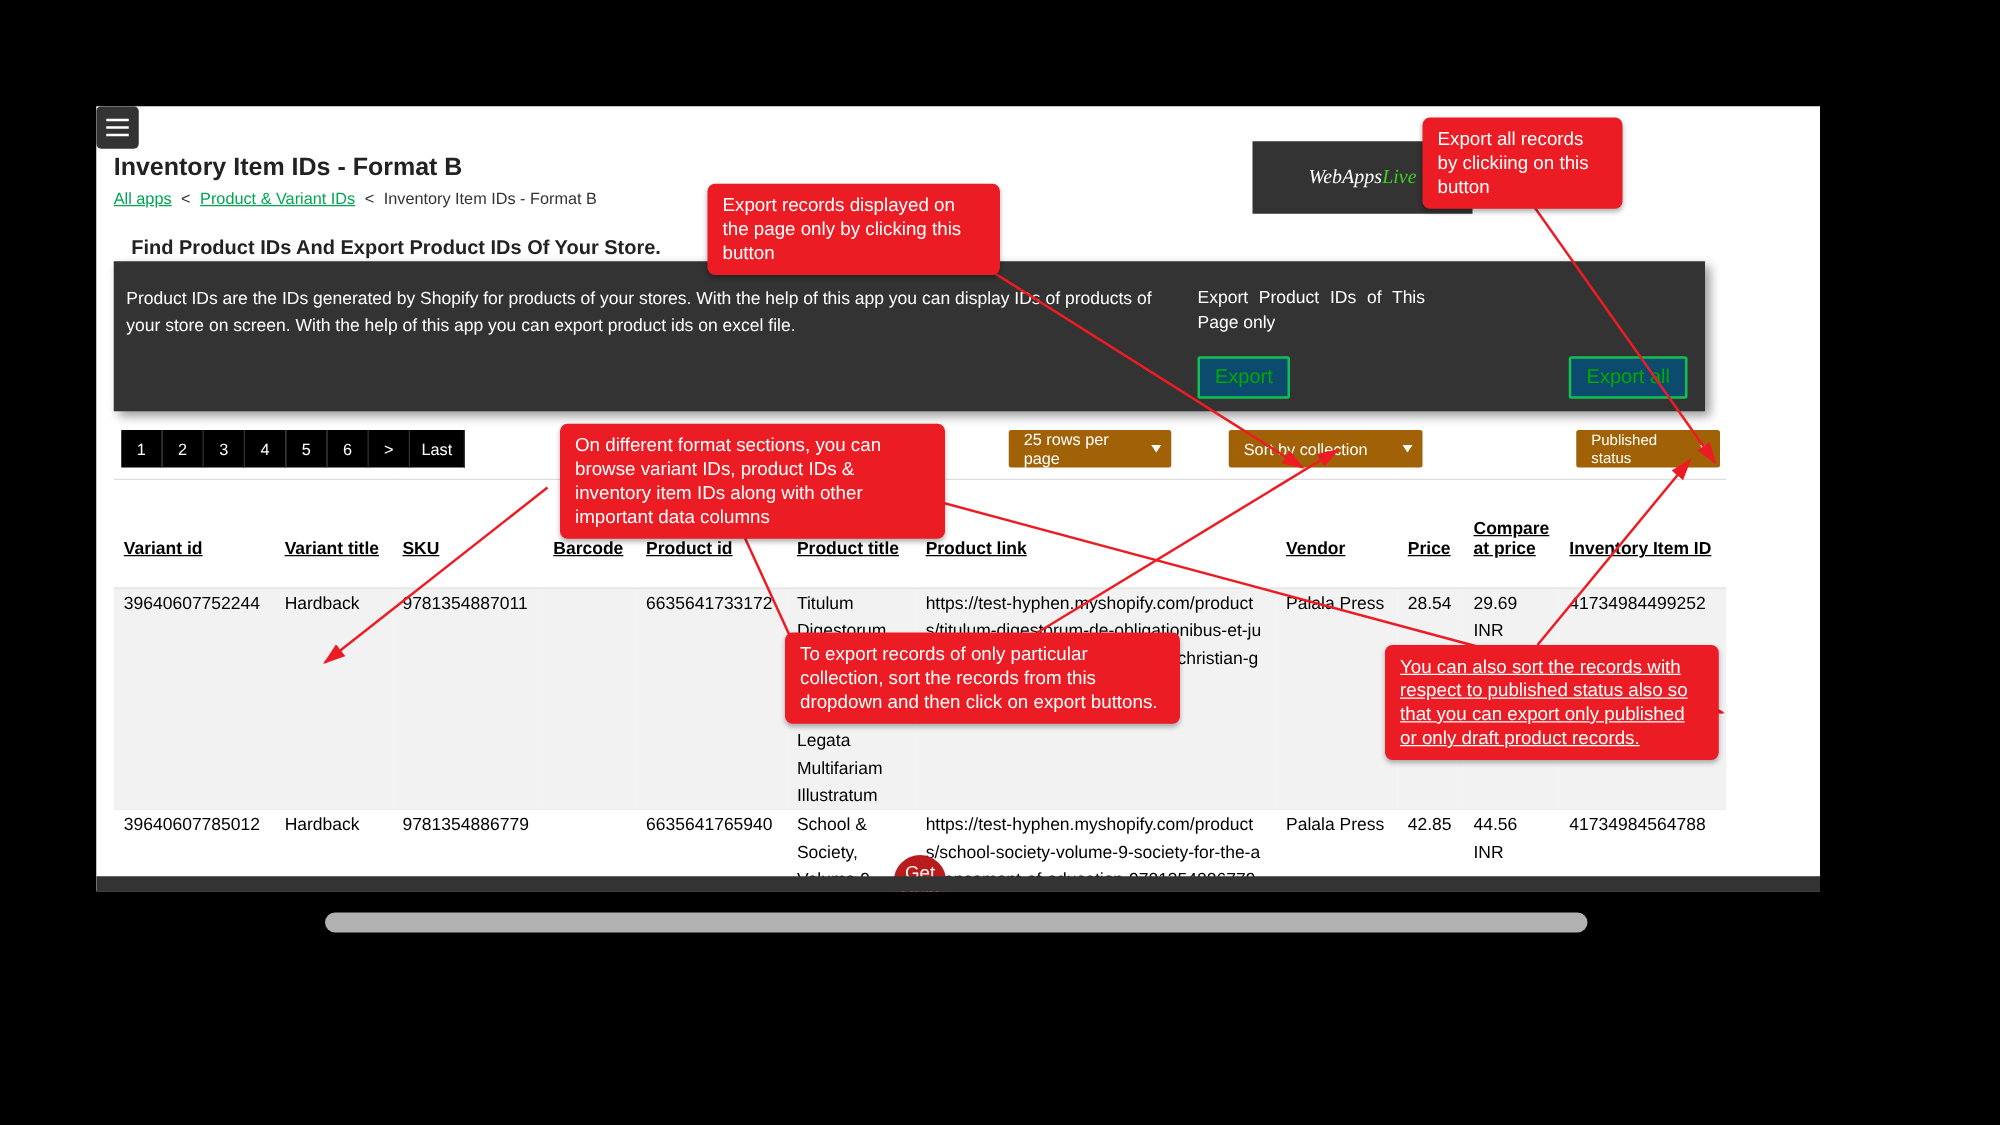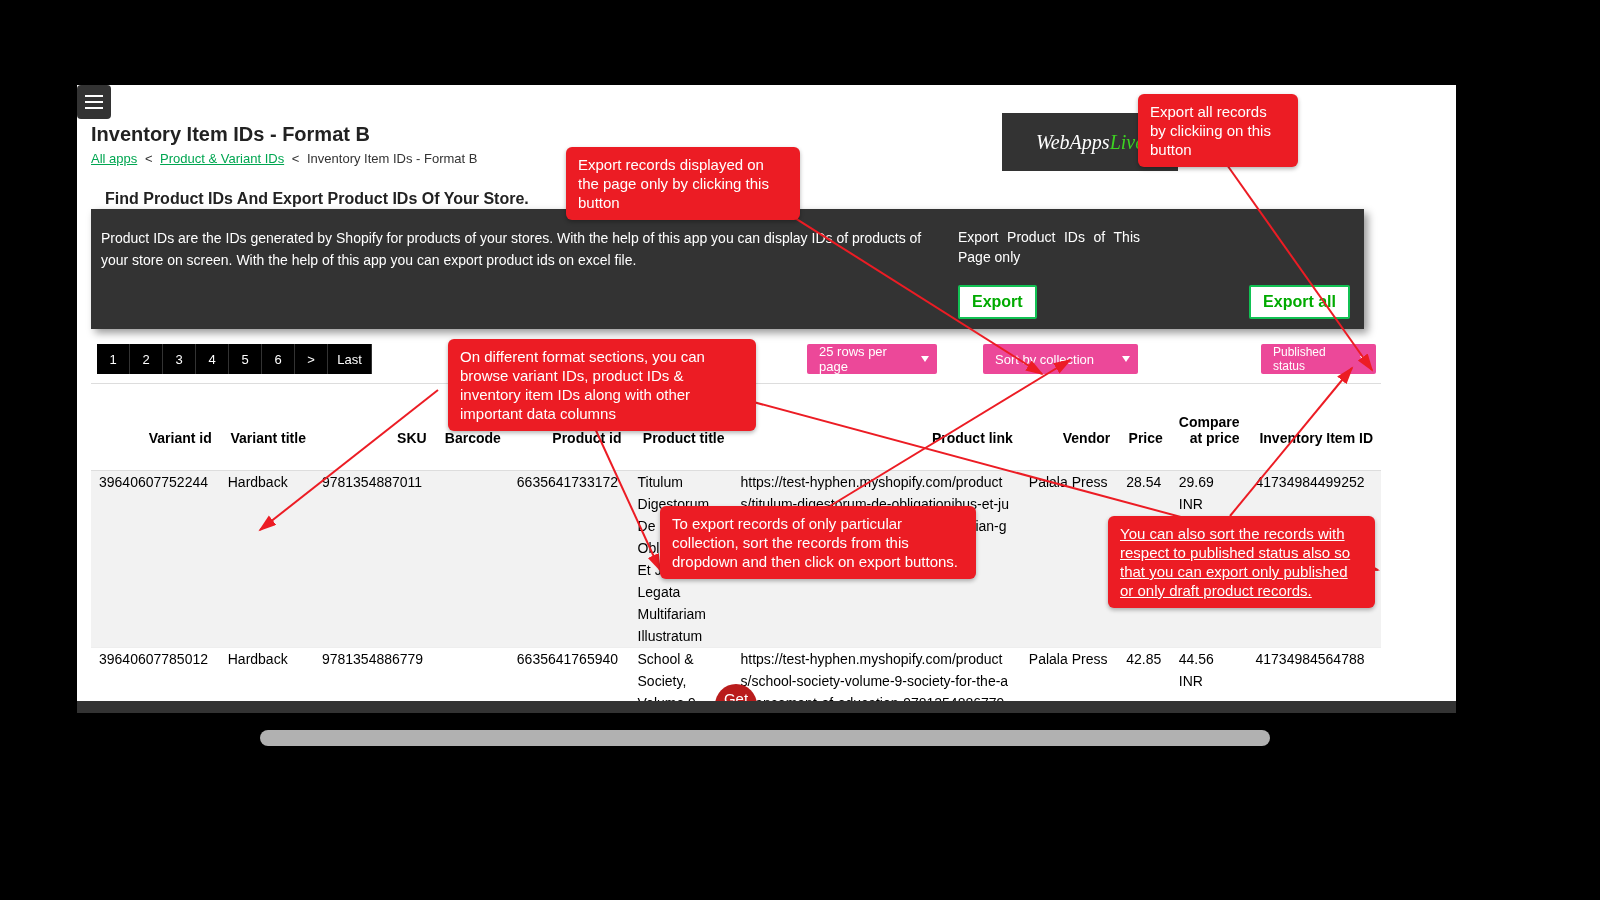--- a/index.html
+++ b/index.html
@@ -49,66 +49,66 @@
     background:#333; color:#fff;
     font-size:14px;
     box-shadow:4px 4px 8px rgba(0,0,0,0.4);
     display:flex;
   }
   .db-desc { flex:1; padding:18px 20px 10px 10px; line-height:22px; }
   .db-col { width:210px; border-left:none; padding:18px 14px 10px 14px; position:relative;}
   .db-col-h { font-size:14px; line-height:20px; text-align:justify;}
   .db-btn {
     position:absolute; bottom:10px;
-    background:#ffffff; color:#0a0; border:2px solid #11c153;
-    padding:6px 12px; font-size:16px; font-weight:700;
+    background:#0c4a6e; color:#0a0; border:2px solid #11c153;
+    padding:6px 12px; font-size:16px; font-weight:400;
     border-radius:2px;
     cursor:pointer;
   }
   .db-btn.pg { left:14px; }
   .db-btn.all { right:14px; }
 
   .logo {
     position:absolute; right:278px; top:28px;
     width:176px; height:58px; background:#333;
     color:#fff; display:flex; align-items:center; justify-content:center;
-    font-style:italic;  font-size:20px;
+    font-style:italic;  font-size:16px;
   }
   .logo .w { color:#fff; font-family: 'Brush Script MT', cursive; }
   .logo .l { color:#3dd122; font-family: 'Brush Script MT', cursive; }
 
   .searchwrap { position:absolute; right:80px; top:100px; display:flex; gap:6px;}
   .searchwrap input { width:160px; height:28px; font-size:15px; padding:2px 6px; border:1px solid #888;}
   .searchwrap button { height:30px; padding:0 10px; border:1px solid #bbb; background:#f5f5f5; border-radius:3px; cursor:pointer;}
 
   .pager { position:absolute; left:20px; top:259px; display:flex; }
   .pager .pg { background:#000; color:#fff; width:33px; height:30px; display:flex; align-items:center; justify-content:center; border-right:1px solid #333; font-size:13px; cursor:pointer;}
   .pager .pg.last { width:44px; }
 
   .selectlike {
     position:absolute; top:259px; height:30px;
-    background:#ec4899; color:#fff; padding:0 24px 0 12px; font-size:13px;
+    background:#a16207; color:#fff; padding:0 24px 0 12px; font-size:13px;
     display:flex; align-items:center;
     border-radius:2px;
   }
   .selectlike::after { content:""; position:absolute; right:8px; top:12px; width:0; height:0; border-left:4px solid transparent; border-right:4px solid transparent; border-top:6px solid #fff; }
   .sel-rows { left:730px; width:130px;}
   .sel-coll { left:906px; width:155px;}
   .sel-pub  { right:80px; width:115px; font-size:12px;}
 
   table.data {
     position:absolute; left:14px; top:298px;
     width:1290px;
     border-collapse:collapse;
     font-size:14px;
   }
   table.data thead th {
-    text-align:right; padding:30px 8px 24px 8px;
+    text-align:left; padding:30px 8px 24px 8px;
     border:1px solid #ddd; border-left:none; border-right:none;
-    background:#fff; font-weight:bold; vertical-align:bottom;
+    background:#fff; font-weight:bold; vertical-align:bottom;text-decoration:underline;
   }
   table.data tbody td {
     padding:0 8px; border:1px solid #eee; border-left:none; border-right:none;
     vertical-align:top; line-height:22px;
   }
   table.data tbody tr:nth-child(odd) td { background:#f2f2f2; }
 
   
   .callout {
     position:absolute; background:#ec1c24; color:#fff;
@@ -228,21 +228,21 @@
 
   <div class="gethelp">Get Help</div>
   <div class="bottombar"></div>
 </div>
 
 <div class="scrollthumb" style="left:260px; top:730px;"></div>
 
 <div class="callout" style="left:556px; top:147px; width:234px;">Export records displayed on the page only by clicking this button</div>
 <div class="callout" style="left:1128px; top:94px; width:160px;">Export all records by clickiing on this button</div>
 <div class="callout" style="left:438px; top:339px; width:308px;">On different format sections, you can browse variant IDs, product IDs &amp; inventory item IDs along with other important data columns</div>
-<div class="callout" style="left:650px; top:506px; width:316px;">To export records of only particular collection, sort the records from this dropdown and then click on export buttons.</div>
+<div class="callout" style="left:618px; top:506px; width:316px;">To export records of only particular collection, sort the records from this dropdown and then click on export buttons.</div>
 <div class="callout" style="left:1098px; top:516px; width:267px;text-decoration:underline;">You can also sort the records with respect to published status also so that you can export only published or only draft product records.</div>
 
 <svg class="annot">
   <defs>
     <marker id="ah" markerWidth="10" markerHeight="10" refX="8" refY="3" orient="auto">
       <path d="M0,0 L9,3 L0,6 Z" fill="#ec1c24"></path>
     </marker>
   </defs>
   <line x1="760" y1="196" x2="1042" y2="374" stroke="#ec1c24" stroke-width="2" marker-end="url(#ah)"></line>
   <line x1="1208" y1="138" x2="1372" y2="370" stroke="#ec1c24" stroke-width="2" marker-end="url(#ah)"></line>

